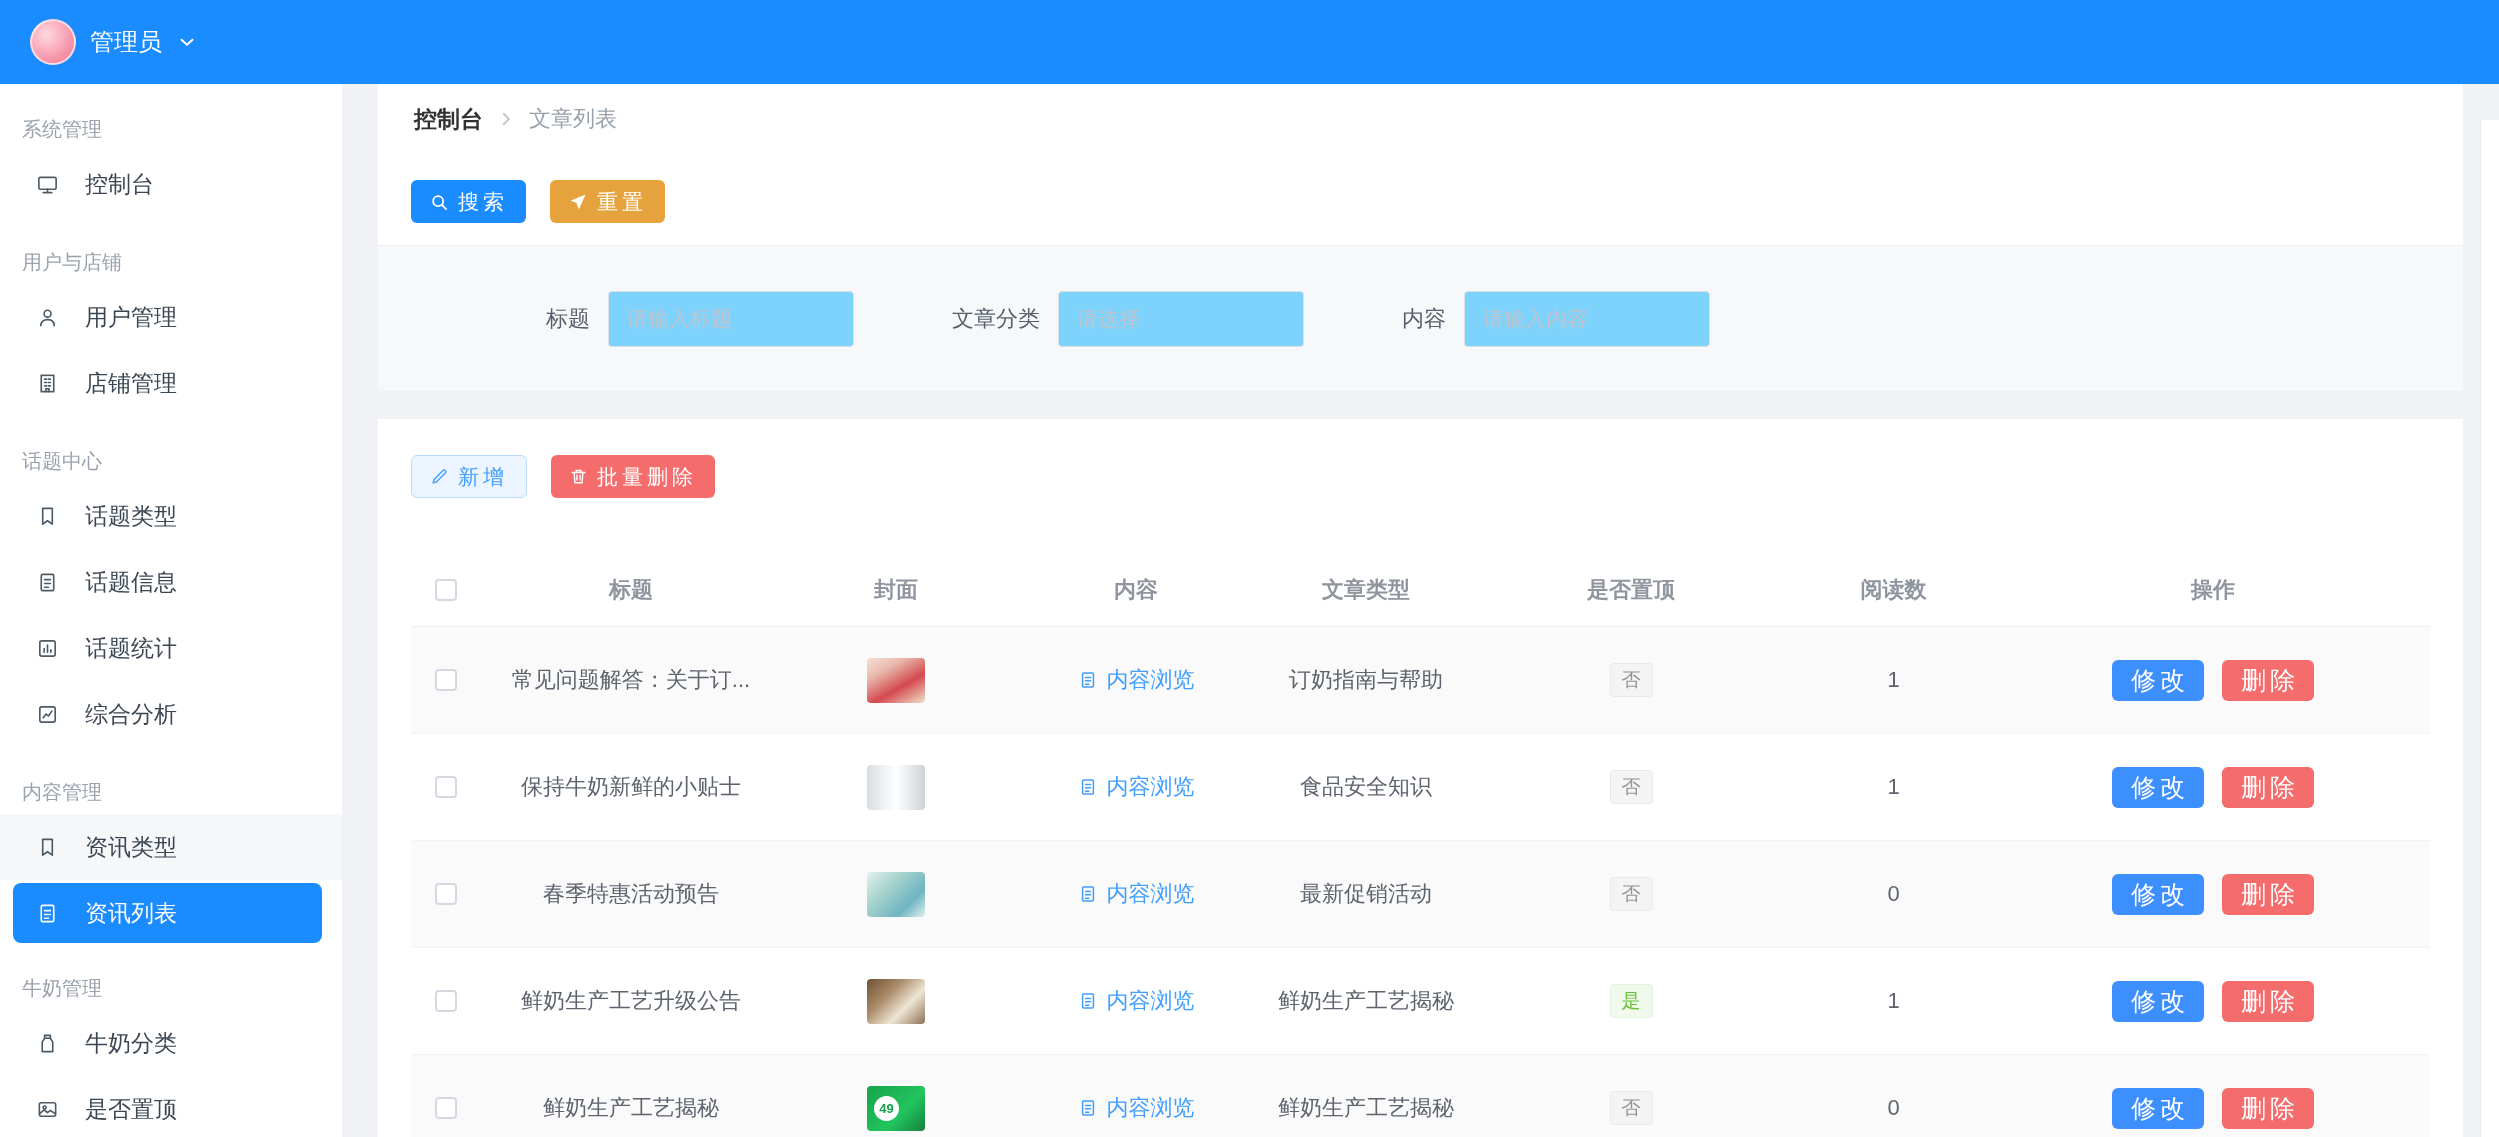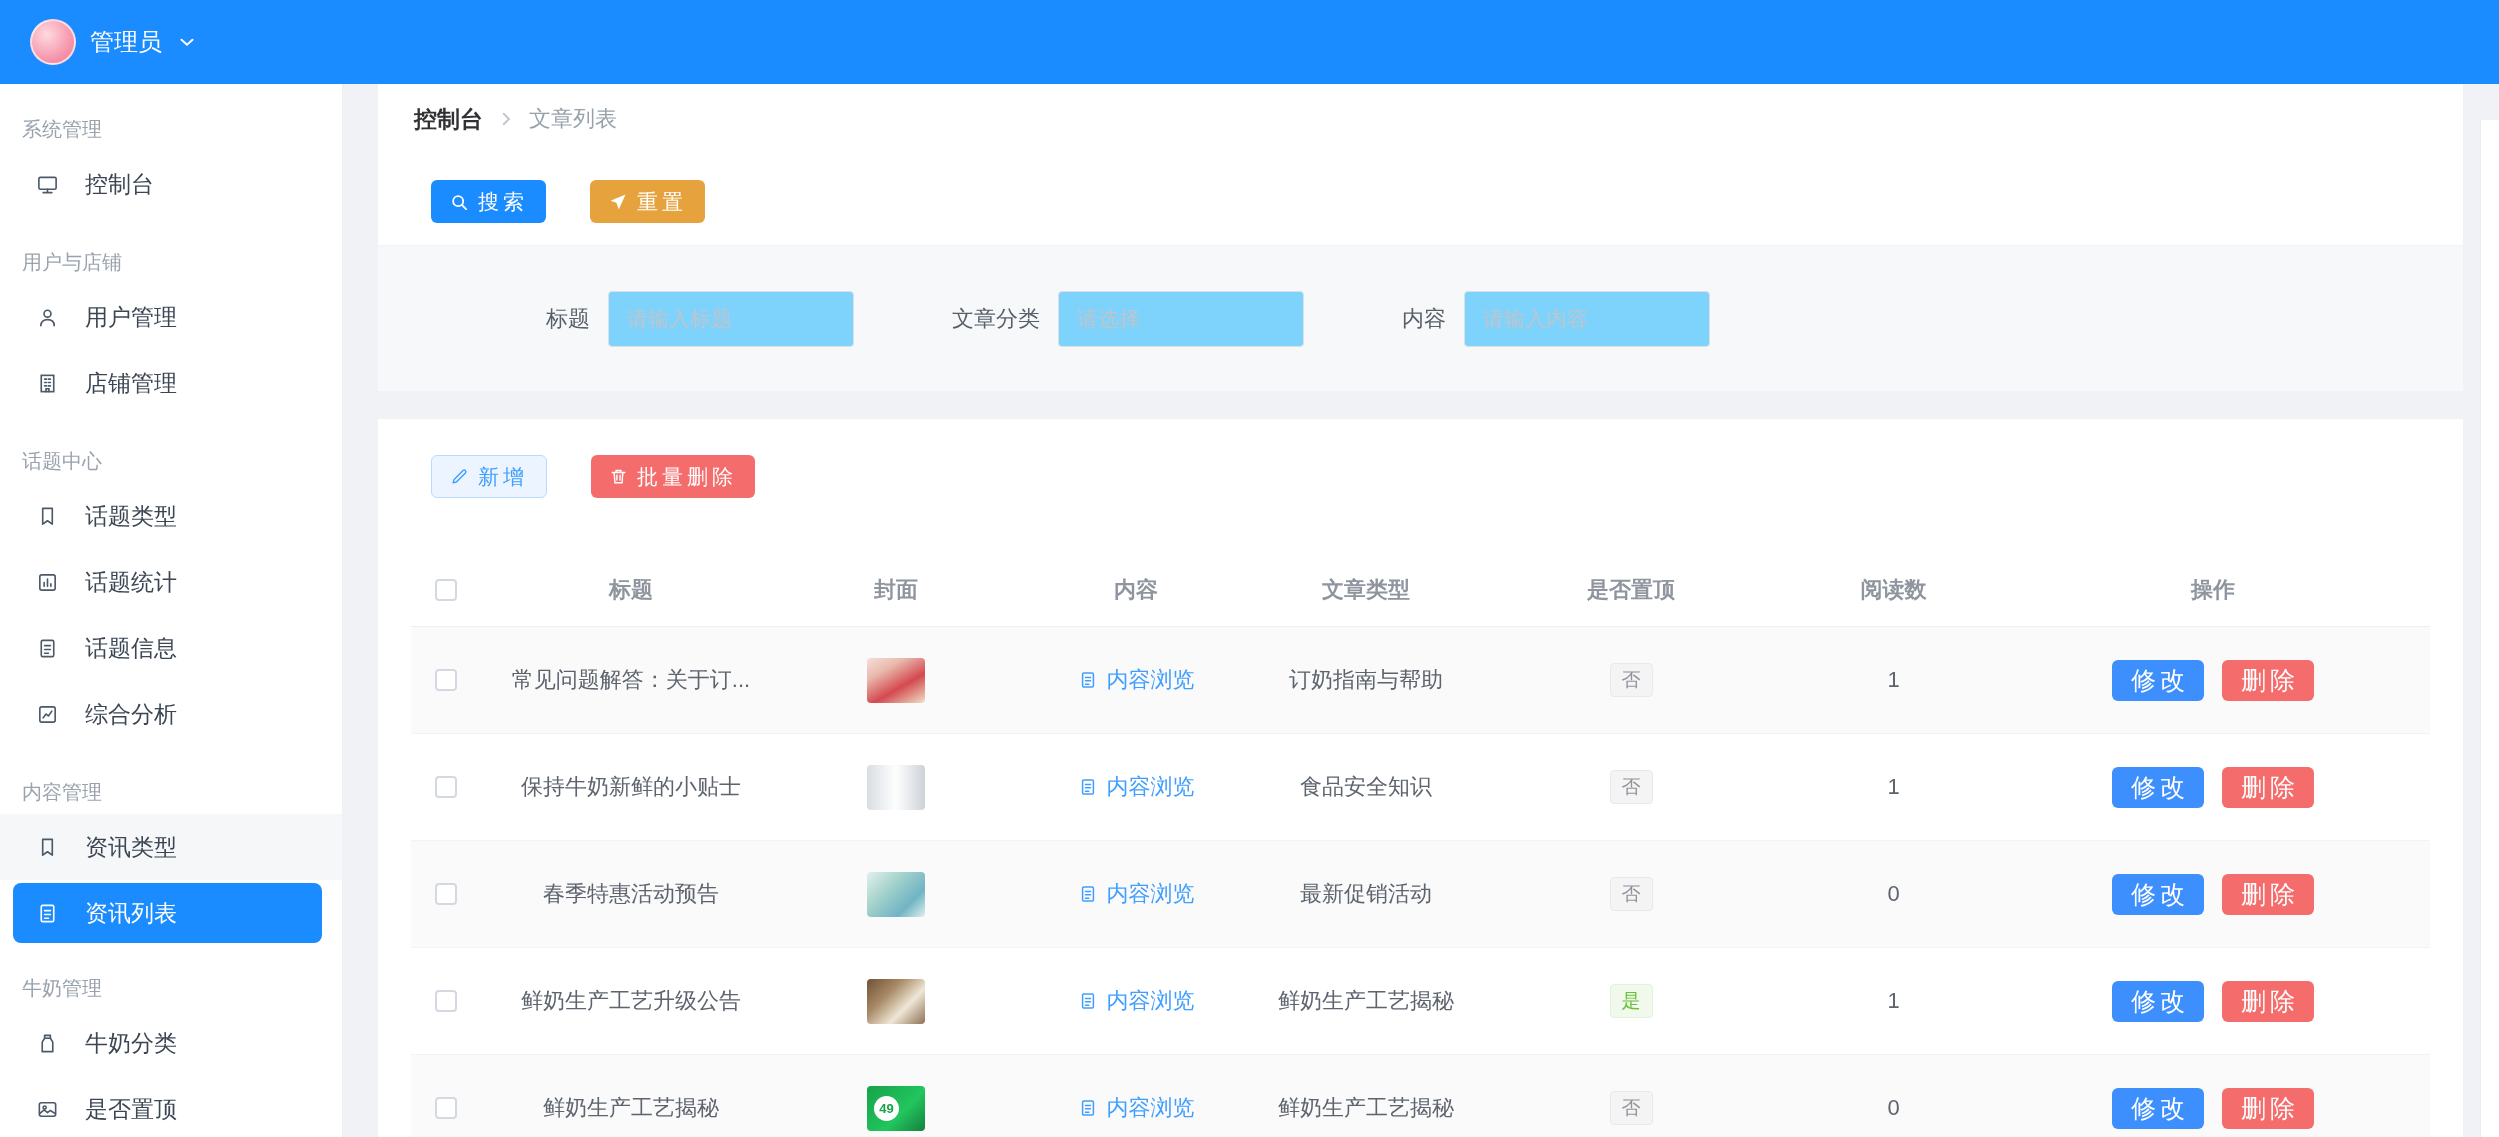--- a/index.html
+++ b/index.html
@@ -28,21 +28,21 @@
   
   .main { position:absolute; left:343px; top:84px; right:0; bottom:0; background:#f0f2f5; padding:0 36px 0 35px; overflow:hidden; }
   .breadcrumb-bar { background:#fff; height:70px; display:flex; align-items:center; gap:14px; padding-left:36px; }
   .crumb-root { font-size:23px; font-weight:700; color:#303133; cursor:pointer; }
   .crumb-cur { font-size:22px; color:#97a1ab; }
 
   .card { background:#fff; }
   .search-card { padding-top:26px; }
   .btn-row { padding:0 0 22px 33px; display:flex; gap:24px; }
   .btn { display:inline-flex; align-items:center; gap:9px; height:43px; padding:0 18px; border:none; border-radius:6px;
-         font-size:21px; letter-spacing:4px; color:#fff; cursor:pointer; font-family:Liberation Sans, sans-serif;margin-left:20px; }
+         font-size:21px; letter-spacing:4px; color:#fff; cursor:pointer; font-family:Liberation Sans, sans-serif; }
   .btn-primary { background:#1b8cff; }
   .btn-warning { background:#e6a23c; }
   .btn-plain { background:#ecf5ff; color:#409eff; border:1px solid #b8dcff; }
   .btn-danger { background:#f56c6c; }
 
   .form-panel { background:#f7f8fa; border-top:1px solid #f0f2f4; height:146px; display:flex; align-items:center; padding-left:168px; gap:98px; }
   .form-group { display:flex; align-items:center; gap:18px; }
   .form-label { font-size:22px; color:#57606a; white-space:nowrap; }
   .form-input { width:246px; height:56px; border:1px solid #dcdfe6; border-radius:4px; padding:0 18px; font-size:21px; color:#333; background:#7dd3fc; font-family:Liberation Sans, sans-serif; outline:none; }
   .form-input::placeholder { color:#c0c4cc; }
@@ -134,34 +134,34 @@
     <span>
         <svg class="icon-svg" width="23" height="23" viewBox="0 0 24 24" fill="none" stroke-width="1.7" stroke-linejoin="round">
           <path d="M7 3.5h10V20l-5-3.6L7 20z"></path>
         </svg>
       </span>
     <span>话题类型</span>
   </div>
   <div class="side-item">
     <span>
         <svg class="icon-svg" width="23" height="23" viewBox="0 0 24 24" fill="none" stroke-width="1.7" stroke-linecap="round">
+          <rect x="5.5" y="3.5" width="13" height="17" rx="1.5"></rect>
+          <path d="M9 9h6M9 13h6M9 17h4"></path>
+        </svg>
+      </span>
+    <span>话题信息</span>
+  </div>
+  <div class="side-item">
+    <span>
+        <svg class="icon-svg" width="23" height="23" viewBox="0 0 24 24" fill="none" stroke-width="1.7" stroke-linecap="round">
           <rect x="4" y="4" width="16" height="16" rx="2"></rect>
           <path d="M8.5 16v-4M12 16V8.5M15.5 16v-2.5"></path>
         </svg>
       </span>
     <span>话题统计</span>
-  </div>
-  <div class="side-item">
-    <span>
-        <svg class="icon-svg" width="23" height="23" viewBox="0 0 24 24" fill="none" stroke-width="1.7" stroke-linecap="round">
-          <rect x="5.5" y="3.5" width="13" height="17" rx="1.5"></rect>
-          <path d="M9 9h6M9 13h6M9 17h4"></path>
-        </svg>
-      </span>
-    <span>话题信息</span>
   </div>
   <div class="side-item">
     <span>
         <svg class="icon-svg" width="23" height="23" viewBox="0 0 24 24" fill="none" stroke-width="1.7" stroke-linecap="round" stroke-linejoin="round">
           <rect x="4" y="4" width="16" height="16" rx="2"></rect>
           <path d="M7.5 15.5l3-4 2.5 2 3.5-5"></path>
         </svg>
       </span>
     <span>综合分析</span>
   </div>

